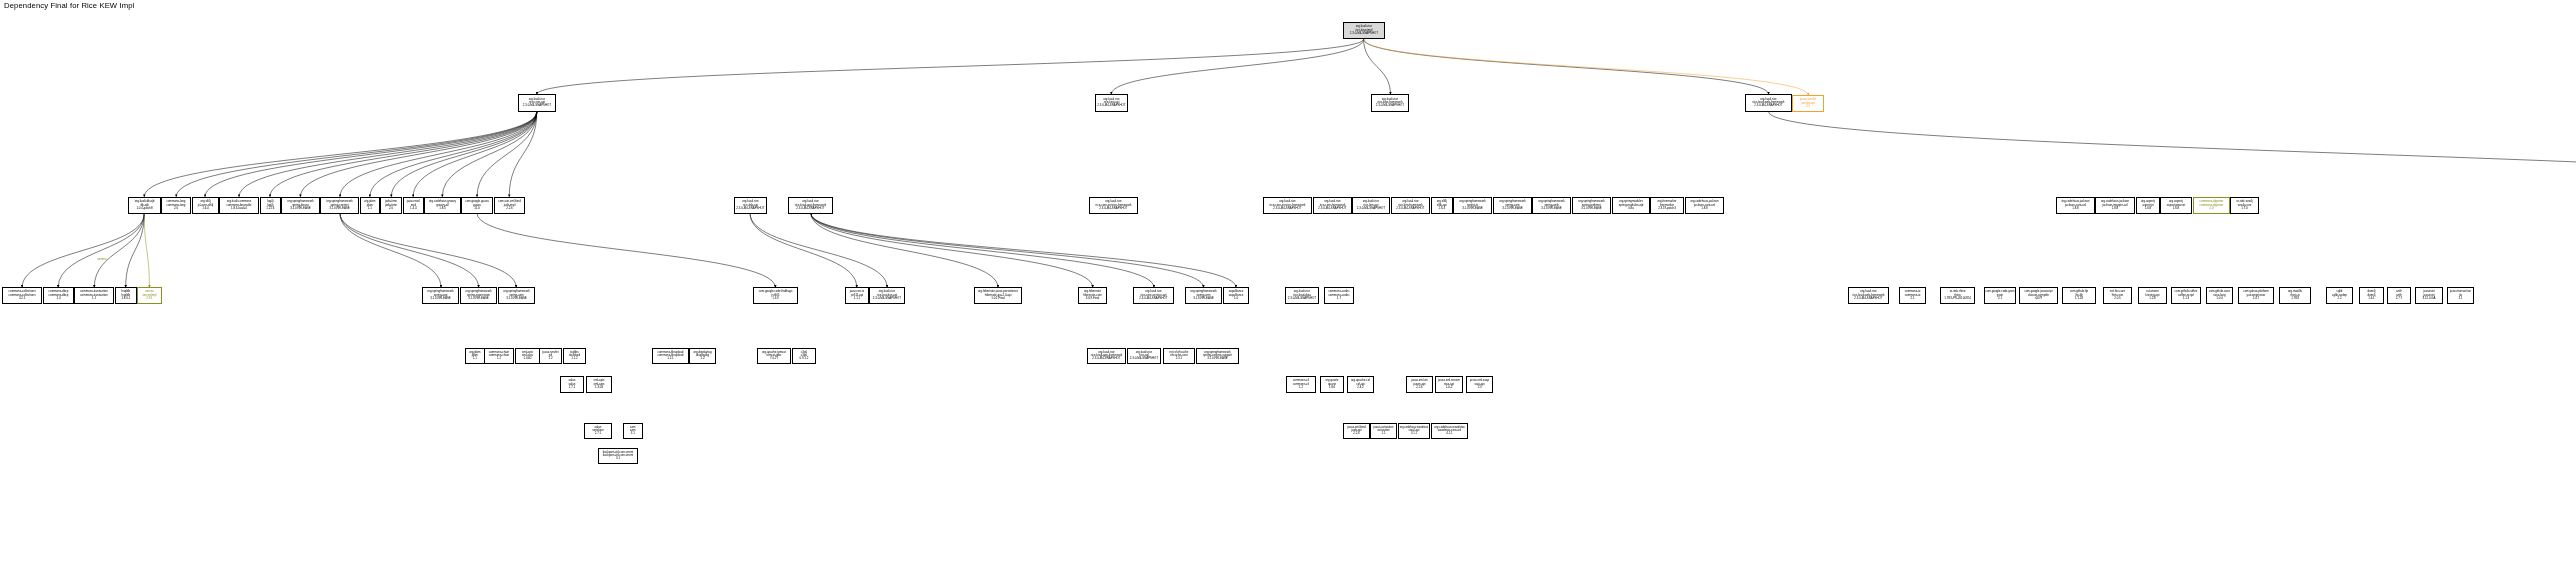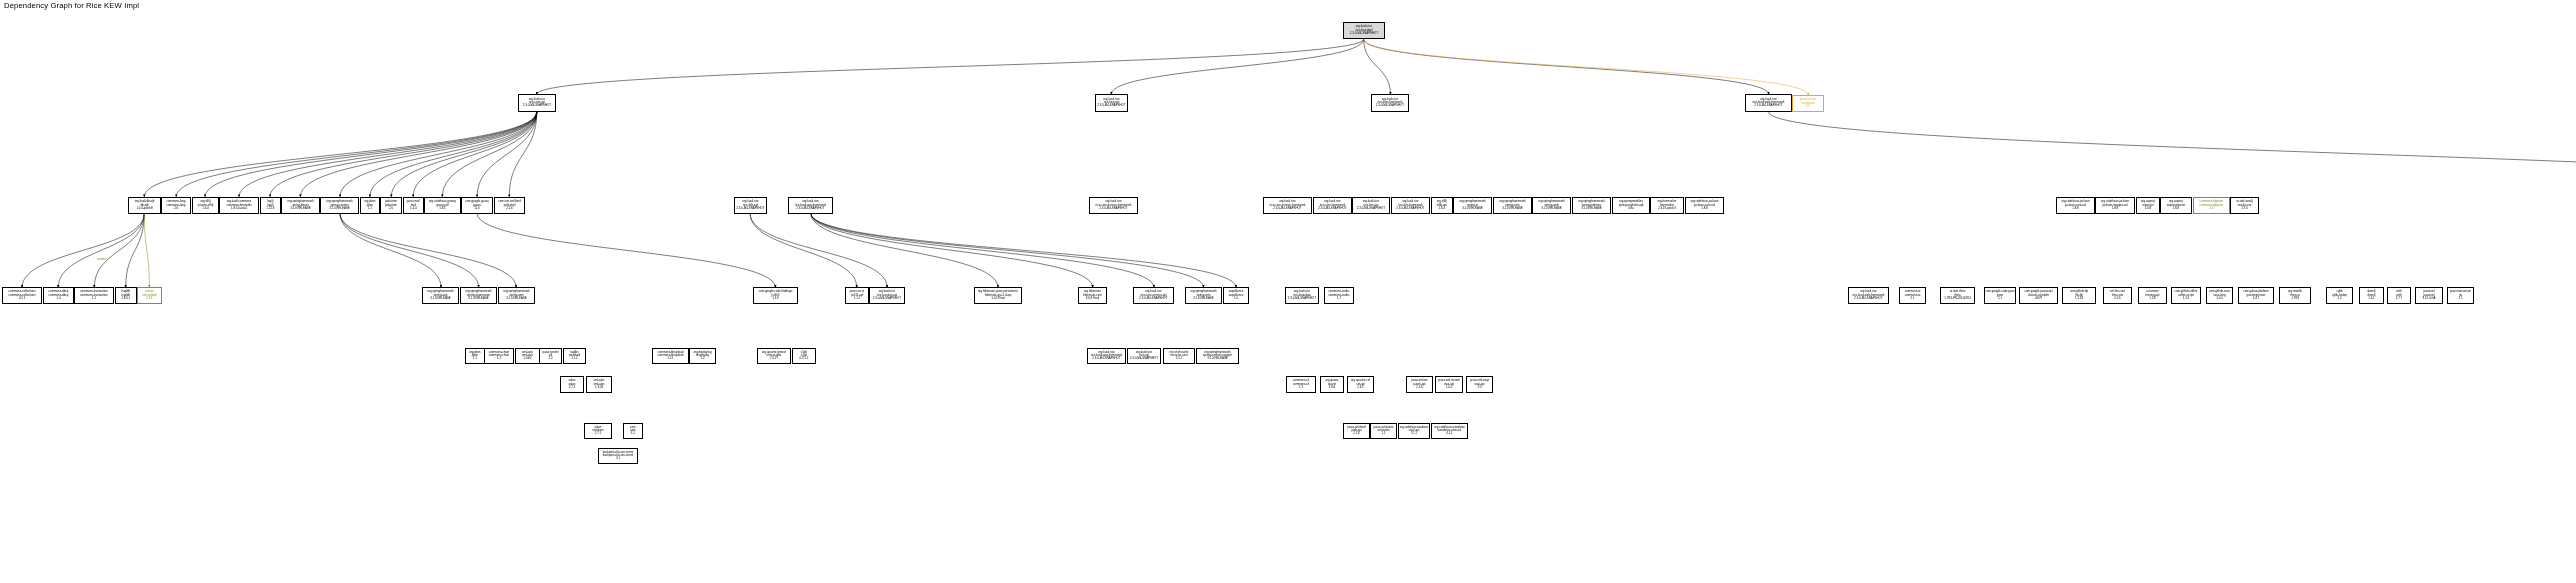--- a/index.html
+++ b/index.html
@@ -14,21 +14,21 @@
   .node.root{background:#d9d9d9;border-width:0.5px;}
   .node.orange{border-color:#f0a132;color:#f0a132;}
   .node.olive{border-color:#8a8f1e;color:#8a8f1e;}
   .elabel{position:absolute;font-size:2.9px;white-space:nowrap;}
   .elabel.runtime{color:#8a8f1e;}
 </style>
 </head>
 <body>
 
 <div id="stage">
-  <div id="title">Dependency Graph for Rice KEW Impl</div>
+  <div id="title">Dependency Final for Rice KEW Impl</div>
   <svg id="edges" viewBox="0 0 6623 1132" preserveAspectRatio="none">
       <defs>
         <marker id="ah-compile" viewBox="0 0 10 10" refX="9" refY="5" markerWidth="5" markerHeight="5" orient="auto-start-reverse">
           <path d="M0,0 L10,5 L0,10 z" fill="#000000"></path>
         </marker>
         <marker id="ah-runtime" viewBox="0 0 10 10" refX="9" refY="5" markerWidth="5" markerHeight="5" orient="auto-start-reverse">
           <path d="M0,0 L10,5 L0,10 z" fill="#8a8f1e"></path>
         </marker>
         <marker id="ah-test" viewBox="0 0 10 10" refX="9" refY="5" markerWidth="5" markerHeight="5" orient="auto-start-reverse">
           <path d="M0,0 L10,5 L0,10 z" fill="#2077cc"></path>

